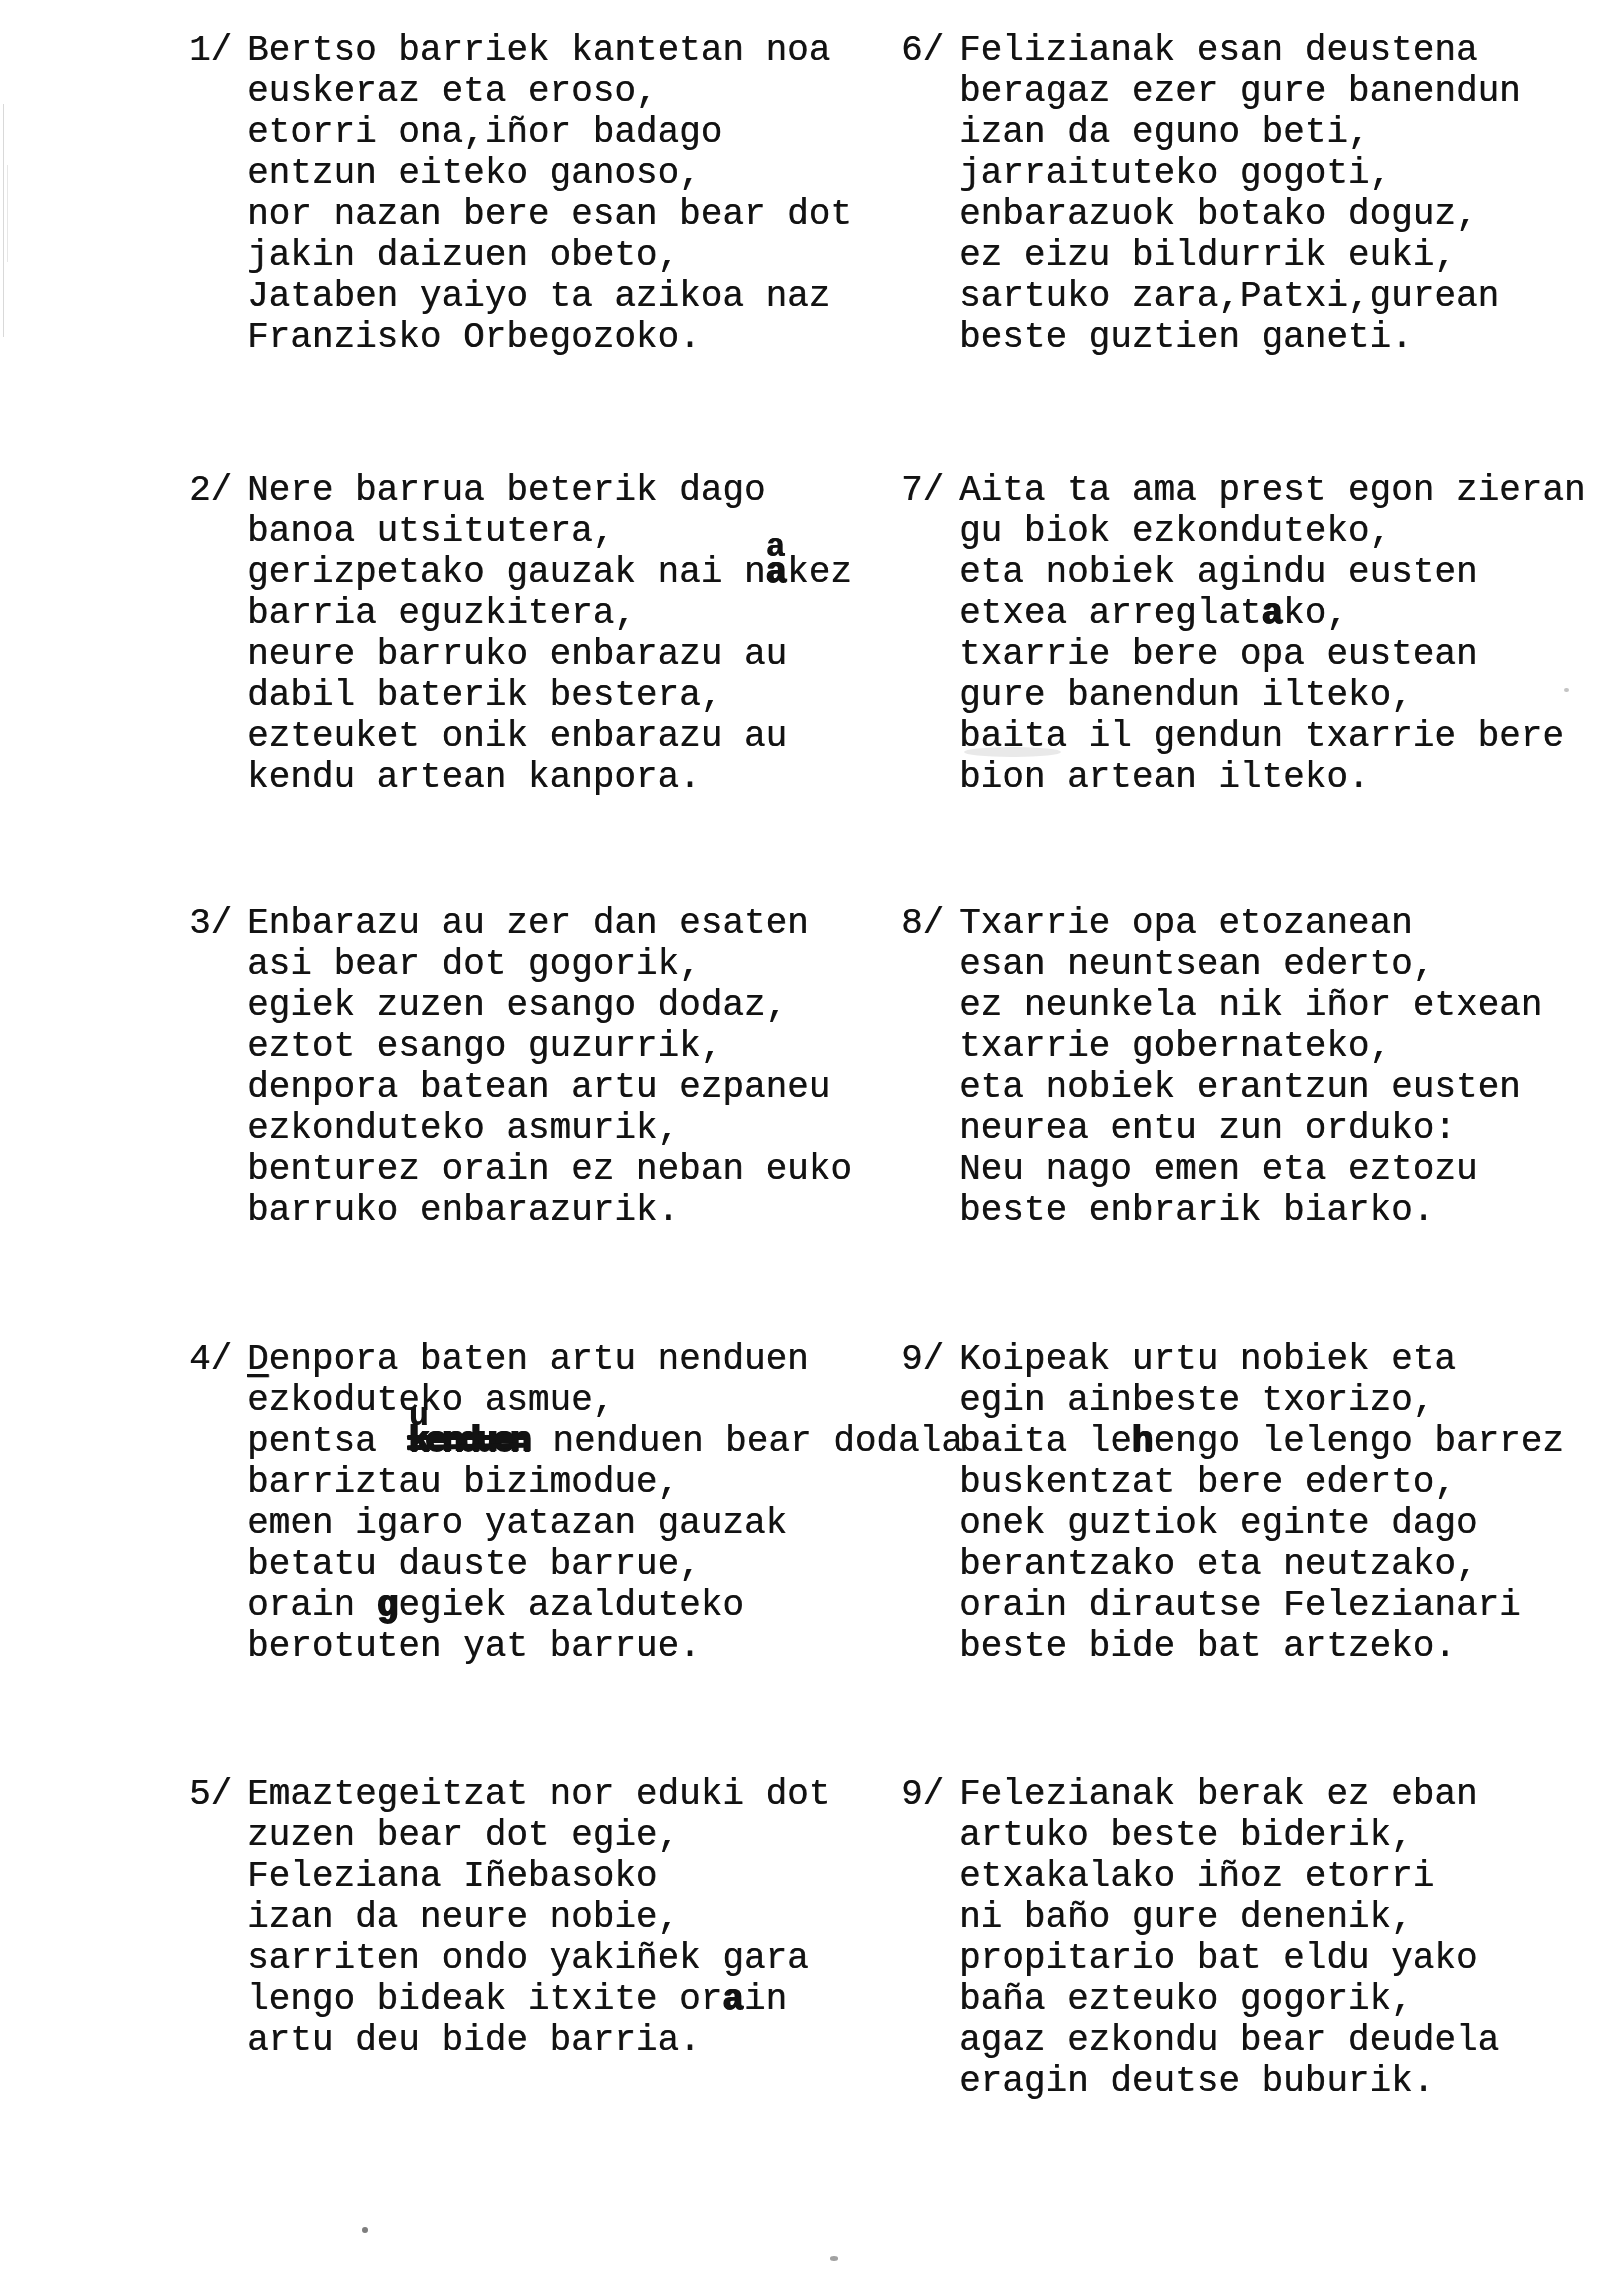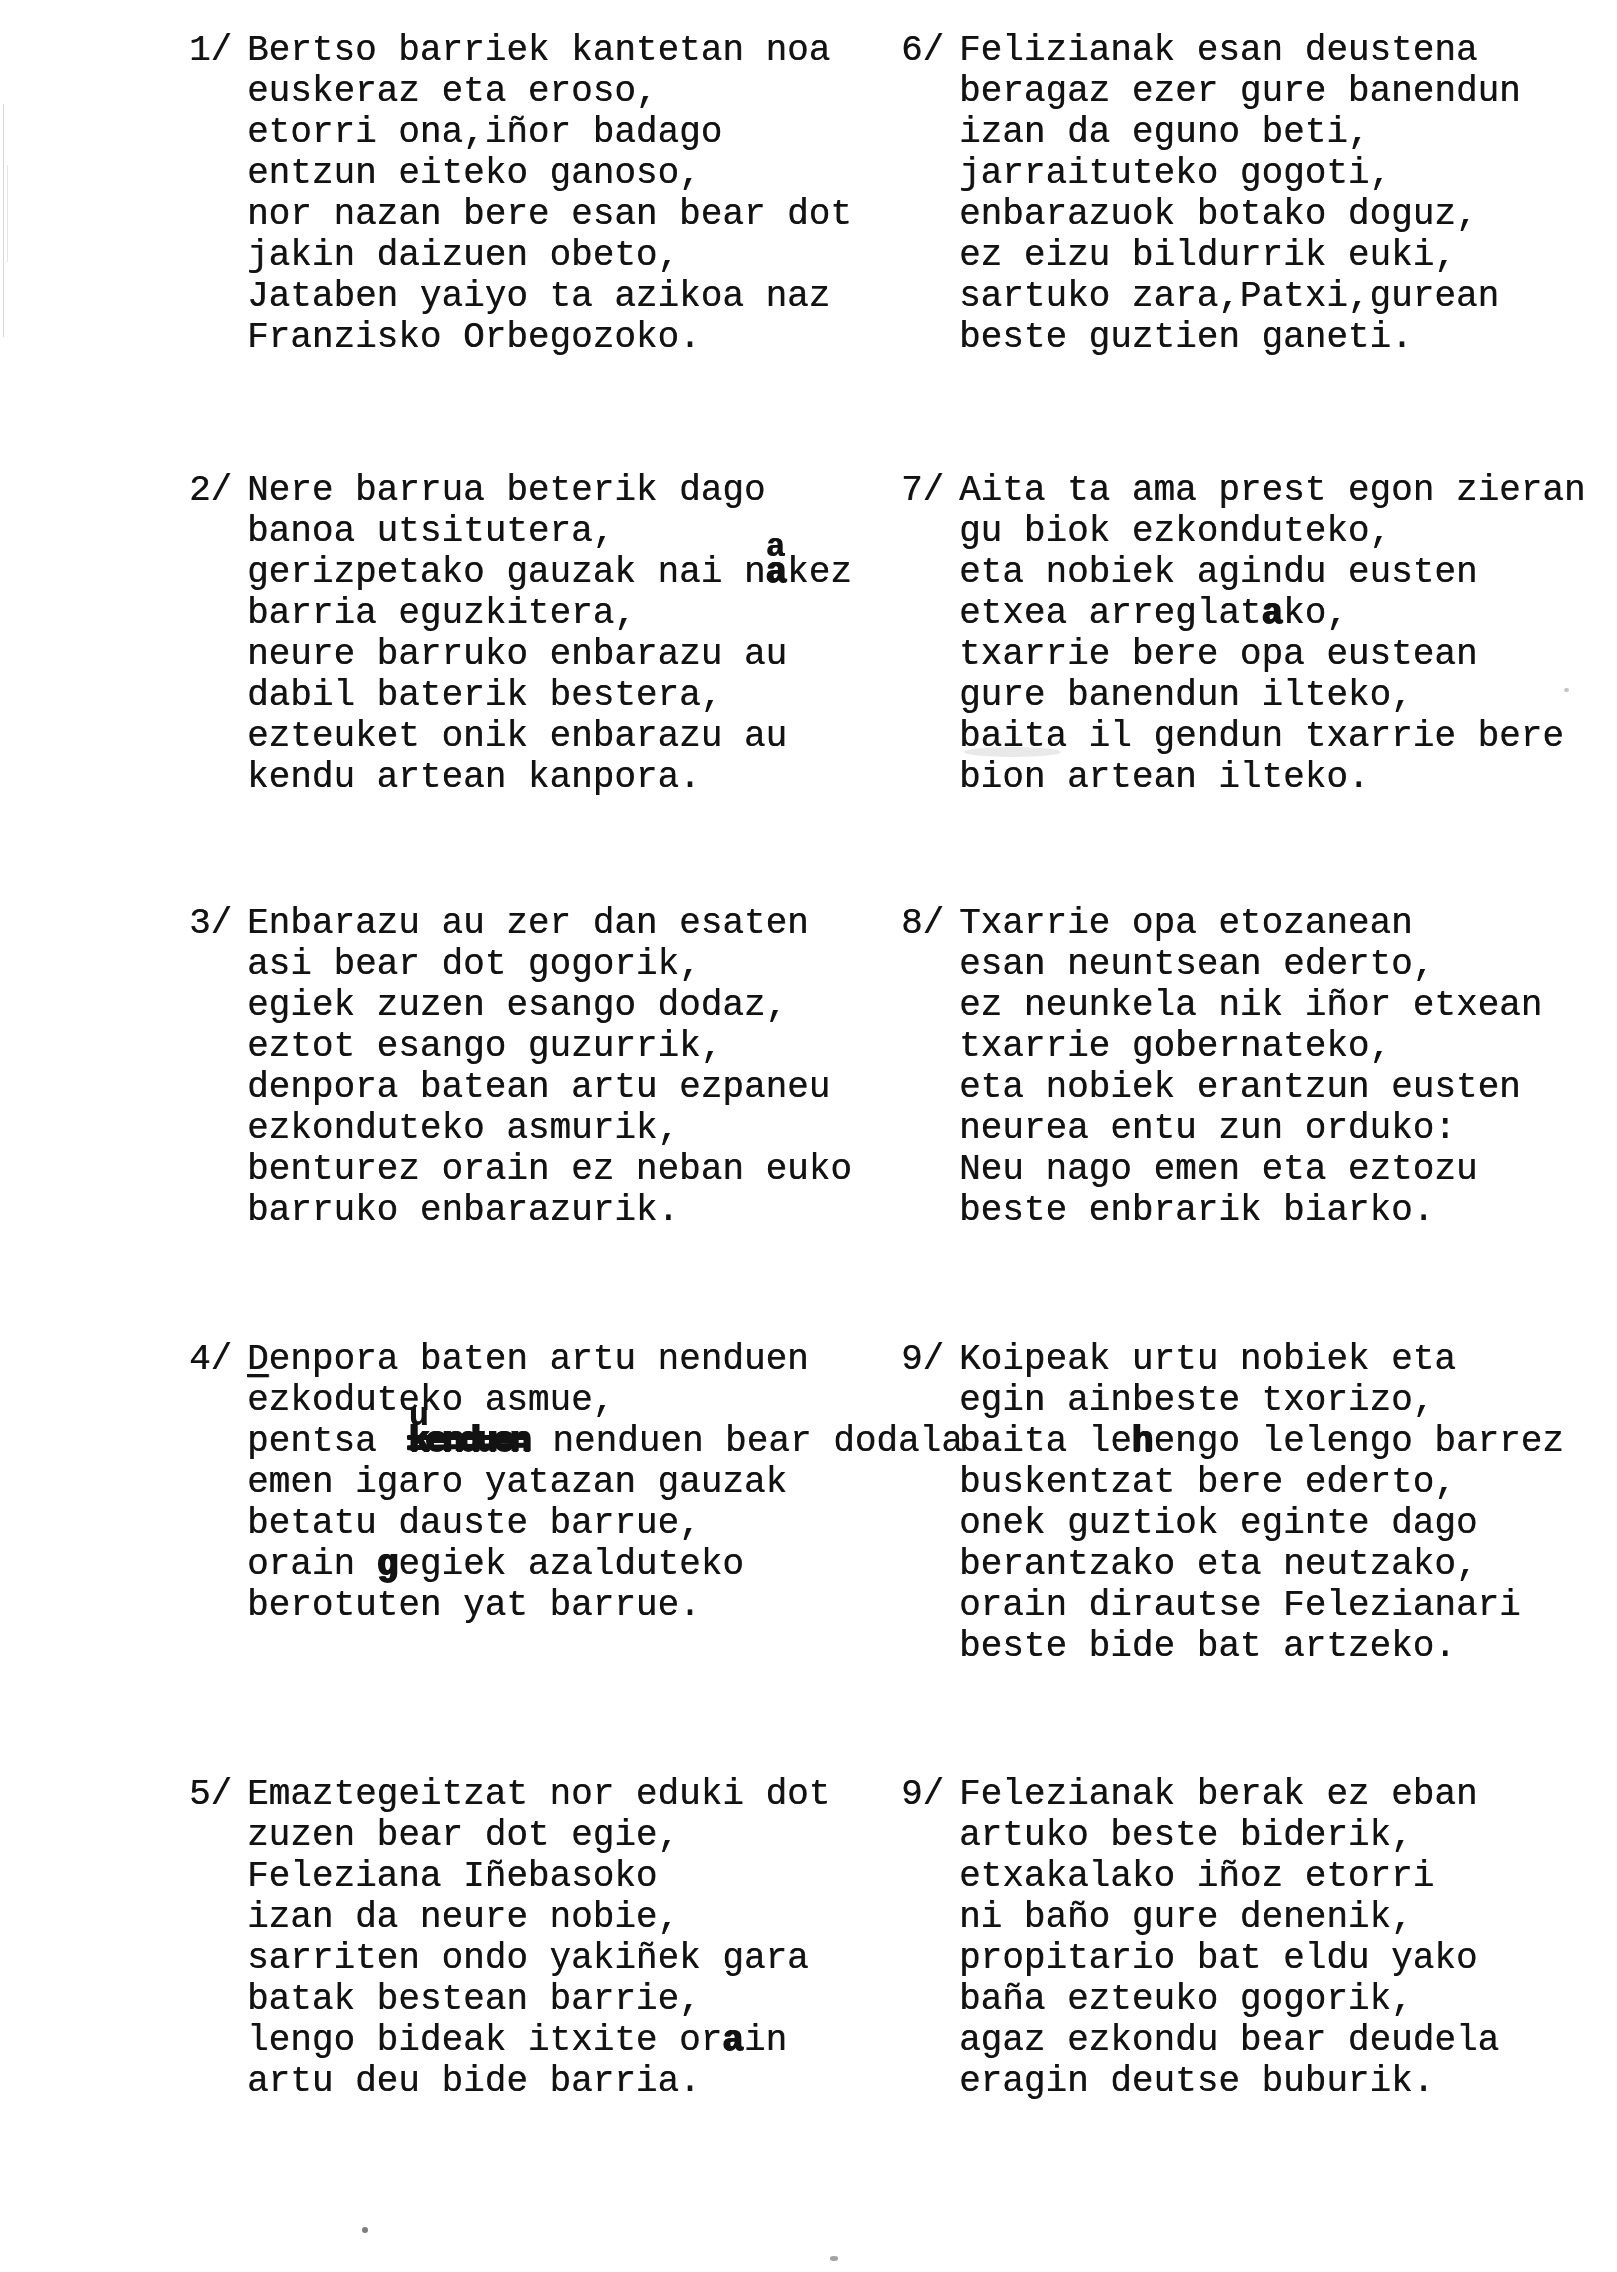--- a/index.html
+++ b/index.html
@@ -102,35 +102,35 @@
           <div class="line"><span class="seg">benturez orain ez neban euko</span></div>
           <div class="line"><span class="seg">barruko enbarazurik.</span></div>
         </div>
       </div>
       <div class="verse col0 row3">
         <div class="vnum">4/</div>
         <div class="vlines">
           <div class="line"><span class="seg uline">D</span><span class="seg">enpora baten artu nenduen</span></div>
           <div class="line"><span class="seg">ezkoduteko asmue,</span></div>
           <div class="line"><span class="seg">pentsa</span><span class="seg strike supwrap">kenduen<span class="sup">u</span></span><span class="seg"> nenduen bear dodala</span></div>
+          <div class="line"><span class="seg">barriztau bizimodue,</span></div>
           <div class="line"><span class="seg">emen igaro yatazan gauzak</span></div>
           <div class="line"><span class="seg">betatu dauste barrue,</span></div>
           <div class="line"><span class="seg">orain </span><span class="seg over">g</span><span class="seg">egiek azalduteko</span></div>
           <div class="line"><span class="seg">berotuten yat barrue.</span></div>
         </div>
       </div>
       <div class="verse col0 row4">
         <div class="vnum">5/</div>
         <div class="vlines">
           <div class="line"><span class="seg">Emaztegeitzat nor eduki dot</span></div>
           <div class="line"><span class="seg">zuzen bear dot egie,</span></div>
           <div class="line"><span class="seg">Feleziana Iñebasoko</span></div>
           <div class="line"><span class="seg">izan da neure nobie,</span></div>
           <div class="line"><span class="seg">sarriten ondo yakiñek gara</span></div>
-          <div class="line"><span class="seg">batak bestean barrie,</span></div>
           <div class="line"><span class="seg">lengo bideak itxite or</span><span class="seg over">a</span><span class="seg">in</span></div>
           <div class="line"><span class="seg">artu deu bide barria.</span></div>
         </div>
       </div>
       <div class="verse col1 row0">
         <div class="vnum">6/</div>
         <div class="vlines">
           <div class="line"><span class="seg">Felizianak esan deustena</span></div>
           <div class="line"><span class="seg">beragaz ezer gure banendun</span></div>
           <div class="line"><span class="seg">izan da eguno beti,</span></div>

